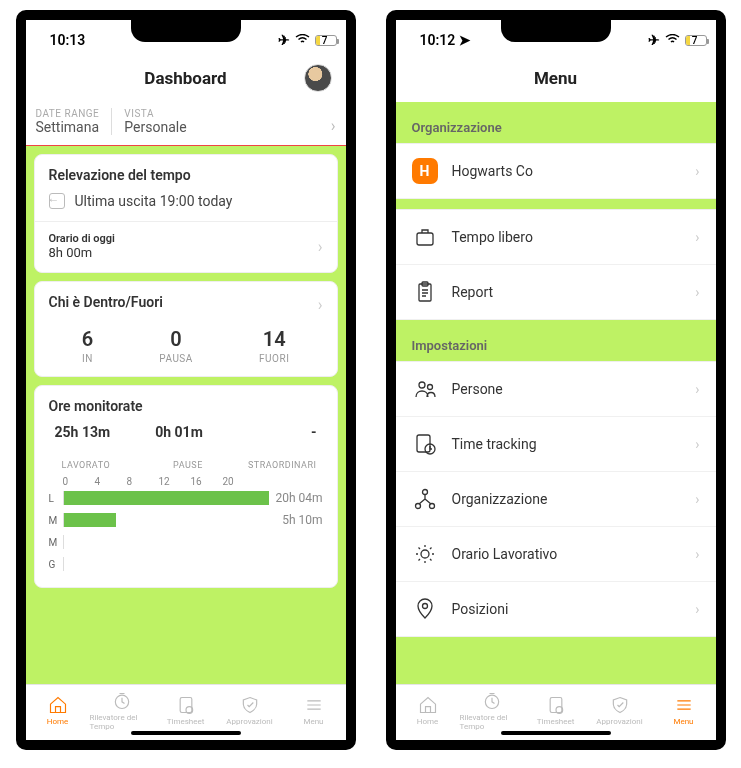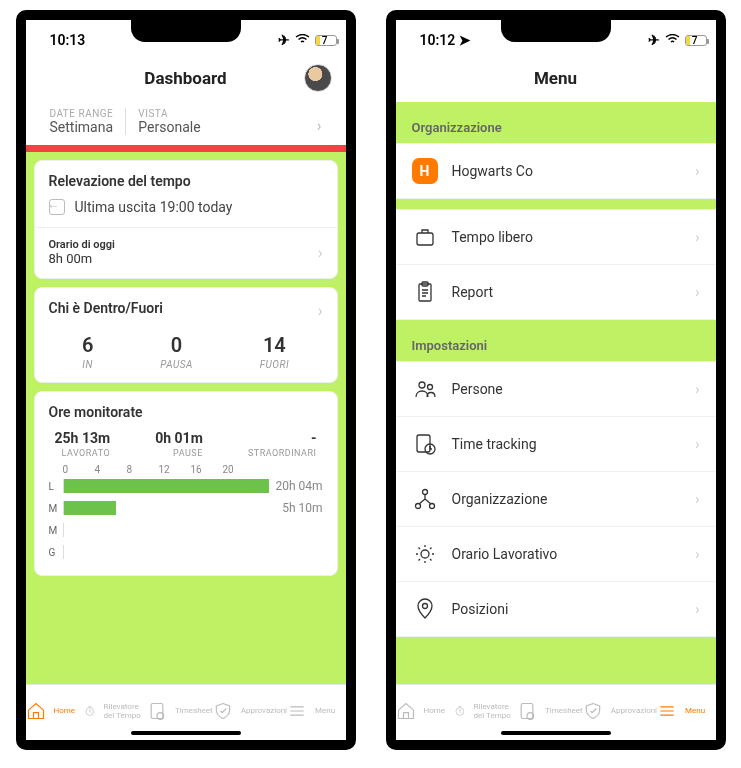--- a/index.html
+++ b/index.html
@@ -61,22 +61,22 @@
   }
   .header h1 { font-size: 17px; font-weight: 700; color: #222; }
   .avatar {
     position: absolute; right: 14px; top: 50%; transform: translateY(-50%);
     width: 28px; height: 28px; border-radius: 50%;
     background: radial-gradient(circle at 40% 35%, #e8c9a0 30%, #4a4a4a 31%);
     border: 1px solid #ddd;
   }
 
   .filters {
-    display: flex; align-items: flex-end; padding: 6px 24px 10px; background: #fff;
-    border-bottom: 7px solid #ef4444;
+    display: flex; align-items: flex-end; padding: 6px 10px 10px; background: #fff;
+    border-bottom: 1px solid #ef4444;
   }
   .filter { padding-right: 12px; }
   .filter + .filter { border-left: 1px solid #ddd; padding-left: 12px; }
   .filter-label { font-size: 10px; color: #aaa; letter-spacing: 0.5px; }
   .filter-value { font-size: 14px; color: #555; }
   .chevron-right { margin-left: auto; color: #bbb; font-size: 16px; }
 
   .content { flex: 1; overflow: hidden; padding: 0; }
   .card {
     background: #fff; margin: 8px 8px 0; border-radius: 8px;
@@ -88,25 +88,25 @@
   .lastout-icon::after { content: "←"; position: absolute; left: -2px; top: -3px; font-size: 12px; color: #bbb; }
   .card-divider { border-top: 1px solid #eee; margin: 0 -14px; }
   .today-row { display: flex; justify-content: space-between; align-items: center; padding-top: 10px; }
   .today-label { font-size: 11px; font-weight: 600; color: #333; }
   .today-value { font-size: 13px; color: #333; }
   .small-chevron { color: #ccc; }
 
   .who-header { display: flex; justify-content: space-between; align-items: center; }
   .who-grid { display: flex; justify-content: space-around; text-align: center; margin-top: 12px; }
   .who-num { font-size: 20px; font-weight: 600; color: #333; }
-  .who-label { font-size: 10px; color: #999; letter-spacing: 0.5px; margin-top: 2px; font-style: italic; }
+  .who-label { font-size: 10px; color: #999; letter-spacing: 0.5px; margin-top: 2px; }
 
   .hours-stats { display: flex; justify-content: space-between; text-align: right; margin: 10px 6px 4px; }
   .hours-val { font-size: 14px; font-weight: 700; color: #333; }
-  .hours-label { font-size: 9px; color: #999; letter-spacing: 0.5px; margin-top: 2px; }
+  .hours-label { font-size: 9px; color: #999; letter-spacing: 0.5px; margin-top: 20px; }
 
   .chart-area { margin-top: 6px; font-size: 10px; color: #888; }
   .chart-axis { display: flex; margin-left: 14px; gap: 0; }
   .chart-axis span { width: 32px; text-align: left; }
   .chart-rows .row { display: flex; align-items: center; height: 22px; gap: 4px; }
   .row-label { width: 10px; text-align: left; color: #666; }
   .row-track { flex: 1; height: 14px; position: relative; border-left: 1px solid #ddd; }
   .row-bar { position: absolute; left: 0; top: 0; height: 100%; background: #6cc24a; }
   .row-value { width: 50px; font-size: 12px; color: #888; text-align: right; }
 
@@ -127,21 +127,21 @@
     color: #fff; font-weight: 700; display: flex; align-items: center; justify-content: center;
     font-size: 14px;
   }
   .line-icon { stroke: #333; stroke-width: 1.3; fill: none; }
 
   .tabbar {
     display: flex; justify-content: space-around; align-items: center;
     height: 56px; border-top: 1px solid #e5e5e5; background: #fff;
     padding-bottom: 4px;
   }
-  .tab { flex: 1; display: flex; align-items: center; gap: 8px; font-size: 8px; color: #bbb; }
+  .tab { flex: 1; display: flex; flex-direction: column; align-items: center; gap: 2px; font-size: 8px; color: #bbb; }
   .tab.active { color: #ff7a00; }
   .tab svg { width: 20px; height: 20px; }
   .tab.active svg { stroke: #ff7a00; }
   .tab svg { stroke: #bbb; stroke-width: 1.4; fill: none; }
 
   .home-indicator {
     position: absolute; bottom: 5px; left: 50%; transform: translateX(-50%);
     width: 110px; height: 4px; background: #000; border-radius: 3px;
   }
 </style>

